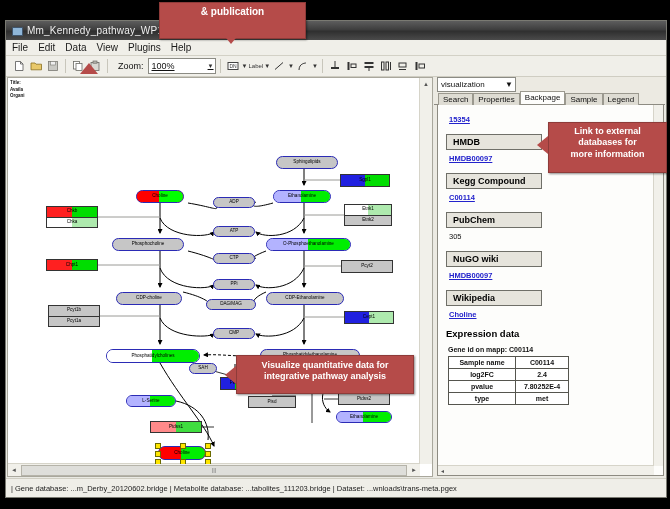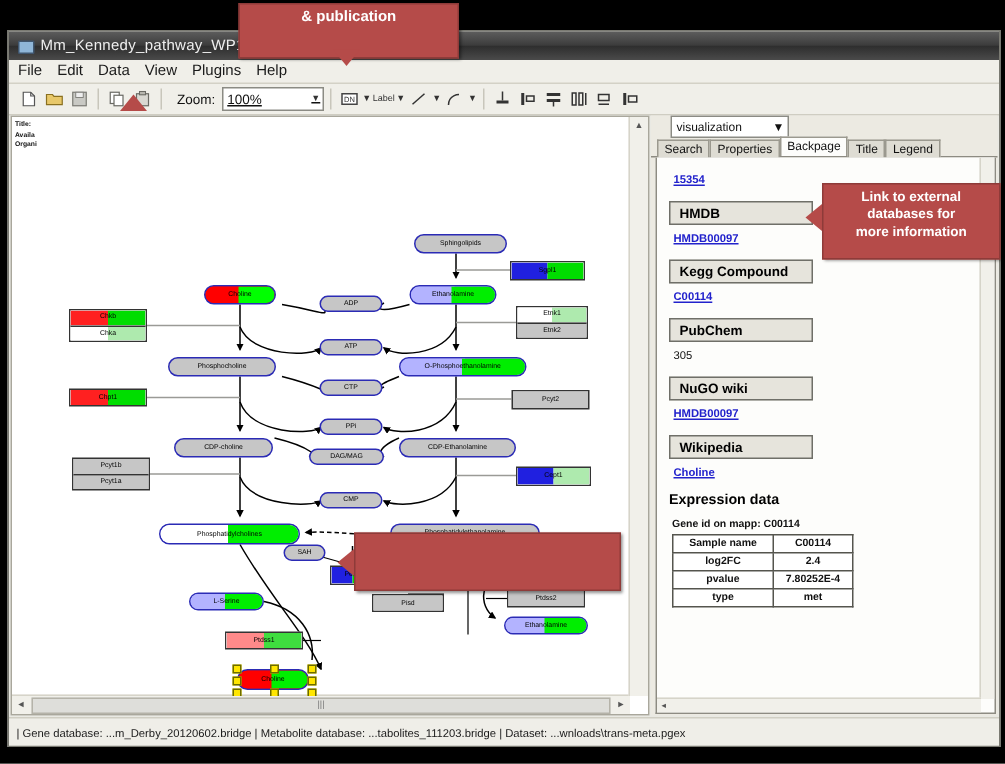--- a/index.html
+++ b/index.html
@@ -43,21 +43,21 @@
            display:flex;align-items:center;}
   .vscroll{position:absolute;top:0;bottom:12px;right:0;width:12px;background:#f1f0ea;border-left:1px solid #d6d4c9;}
   .sb-arrow{width:12px;height:11px;font-size:6px;display:flex;align-items:center;justify-content:center;color:#555;}
   .sb-thumb-h{flex:1;height:9px;margin:0 1px;background:#dededa;border:1px solid #b5b3a9;
               display:flex;align-items:center;justify-content:center;font-size:6px;color:#777;}
 
   .side-lbls{position:absolute;left:2px;top:2px;font-size:4.5px;line-height:6.5px;color:#111;font-weight:bold;}
 
   
   .rpanel{position:relative;flex:1;background:#eceae2;margin:1px 1px 1px 0;display:flex;flex-direction:column;}
-  .vis-combo-row{height:14px;display:flex;align-items:center;padding-left:13px;}
+  .vis-combo-row{height:14px;display:flex;align-items:center;padding-left:3px;}
   .vis-combo{width:72px;height:13px;background:#fff;border:1px solid #8b8b84;font-size:8px;display:flex;
              align-items:center;justify-content:space-between;padding:0 2px 0 3px;color:#111;}
   .tabs{display:flex;align-items:flex-end;height:13px;padding-left:4px;gap:0px;border-bottom:1px solid #8d8b82;}
   .tab{font-size:8px;padding:1px 4px 1px 4px;border:1px solid #9b998f;border-bottom:none;background:#dedcd3;
        color:#111;position:relative;top:1px;}
   .tab.active{background:#fdfdfb;padding-bottom:2px;top:0px;font-weight:normal;}
   .bp-scroll{flex:1;background:#fdfdfb;border:1px solid #8d8b82;border-top:none;margin:0 1px 1px 3px;
              position:relative;overflow:hidden;}
   .bp-inner{position:absolute;left:0;top:0;right:9px;bottom:9px;padding:6px 6px 0 8px;overflow:hidden;}
   .bp-vscroll{position:absolute;right:0;top:0;bottom:9px;width:9px;background:#f1f0ea;border-left:1px solid #d6d4c9;}
@@ -509,21 +509,21 @@
           <span class="vis-combo">
             <span>visualization</span>
             <span class="cb-arrow">▼</span>
           </span>
         </div>
 
         <div class="tabs">
           <span class="tab">Search</span>
           <span class="tab">Properties</span>
           <span class="tab active">Backpage</span>
-          <span class="tab">Title</span>
+          <span class="tab">Sample</span>
           <span class="tab">Legend</span>
         </div>
 
         <div class="bp-scroll">
           <div class="bp-inner">
 
             <a class="db-link" href="#">15354</a>
 
             <div class="db-box">HMDB</div>
             <a class="db-link" href="#">HMDB00097</a>
@@ -587,17 +587,19 @@
   <div class="arrow-up" style="left:80px;top:63px;"></div>
 
   <div class="callout" style="left:548px;top:122px;width:117px;height:46px;font-size:9px;padding-top:3px;">
     <div>Link  to external</div>
     <div>databases  for</div>
     <div>more information</div>
   </div>
   <div class="arrow-lt" style="left:537px;top:136px;"></div>
 
   <div class="callout" style="left:236px;top:355px;width:176px;height:33px;font-size:9px;padding-top:4px;">
+    <div>Visualize quantitative data  for</div>
+    <div>integrative pathway analysis</div>
   </div>
   <div class="arrow-lt" style="left:225px;top:366px;"></div>
 
 
 </div>
 
 </body></html>

